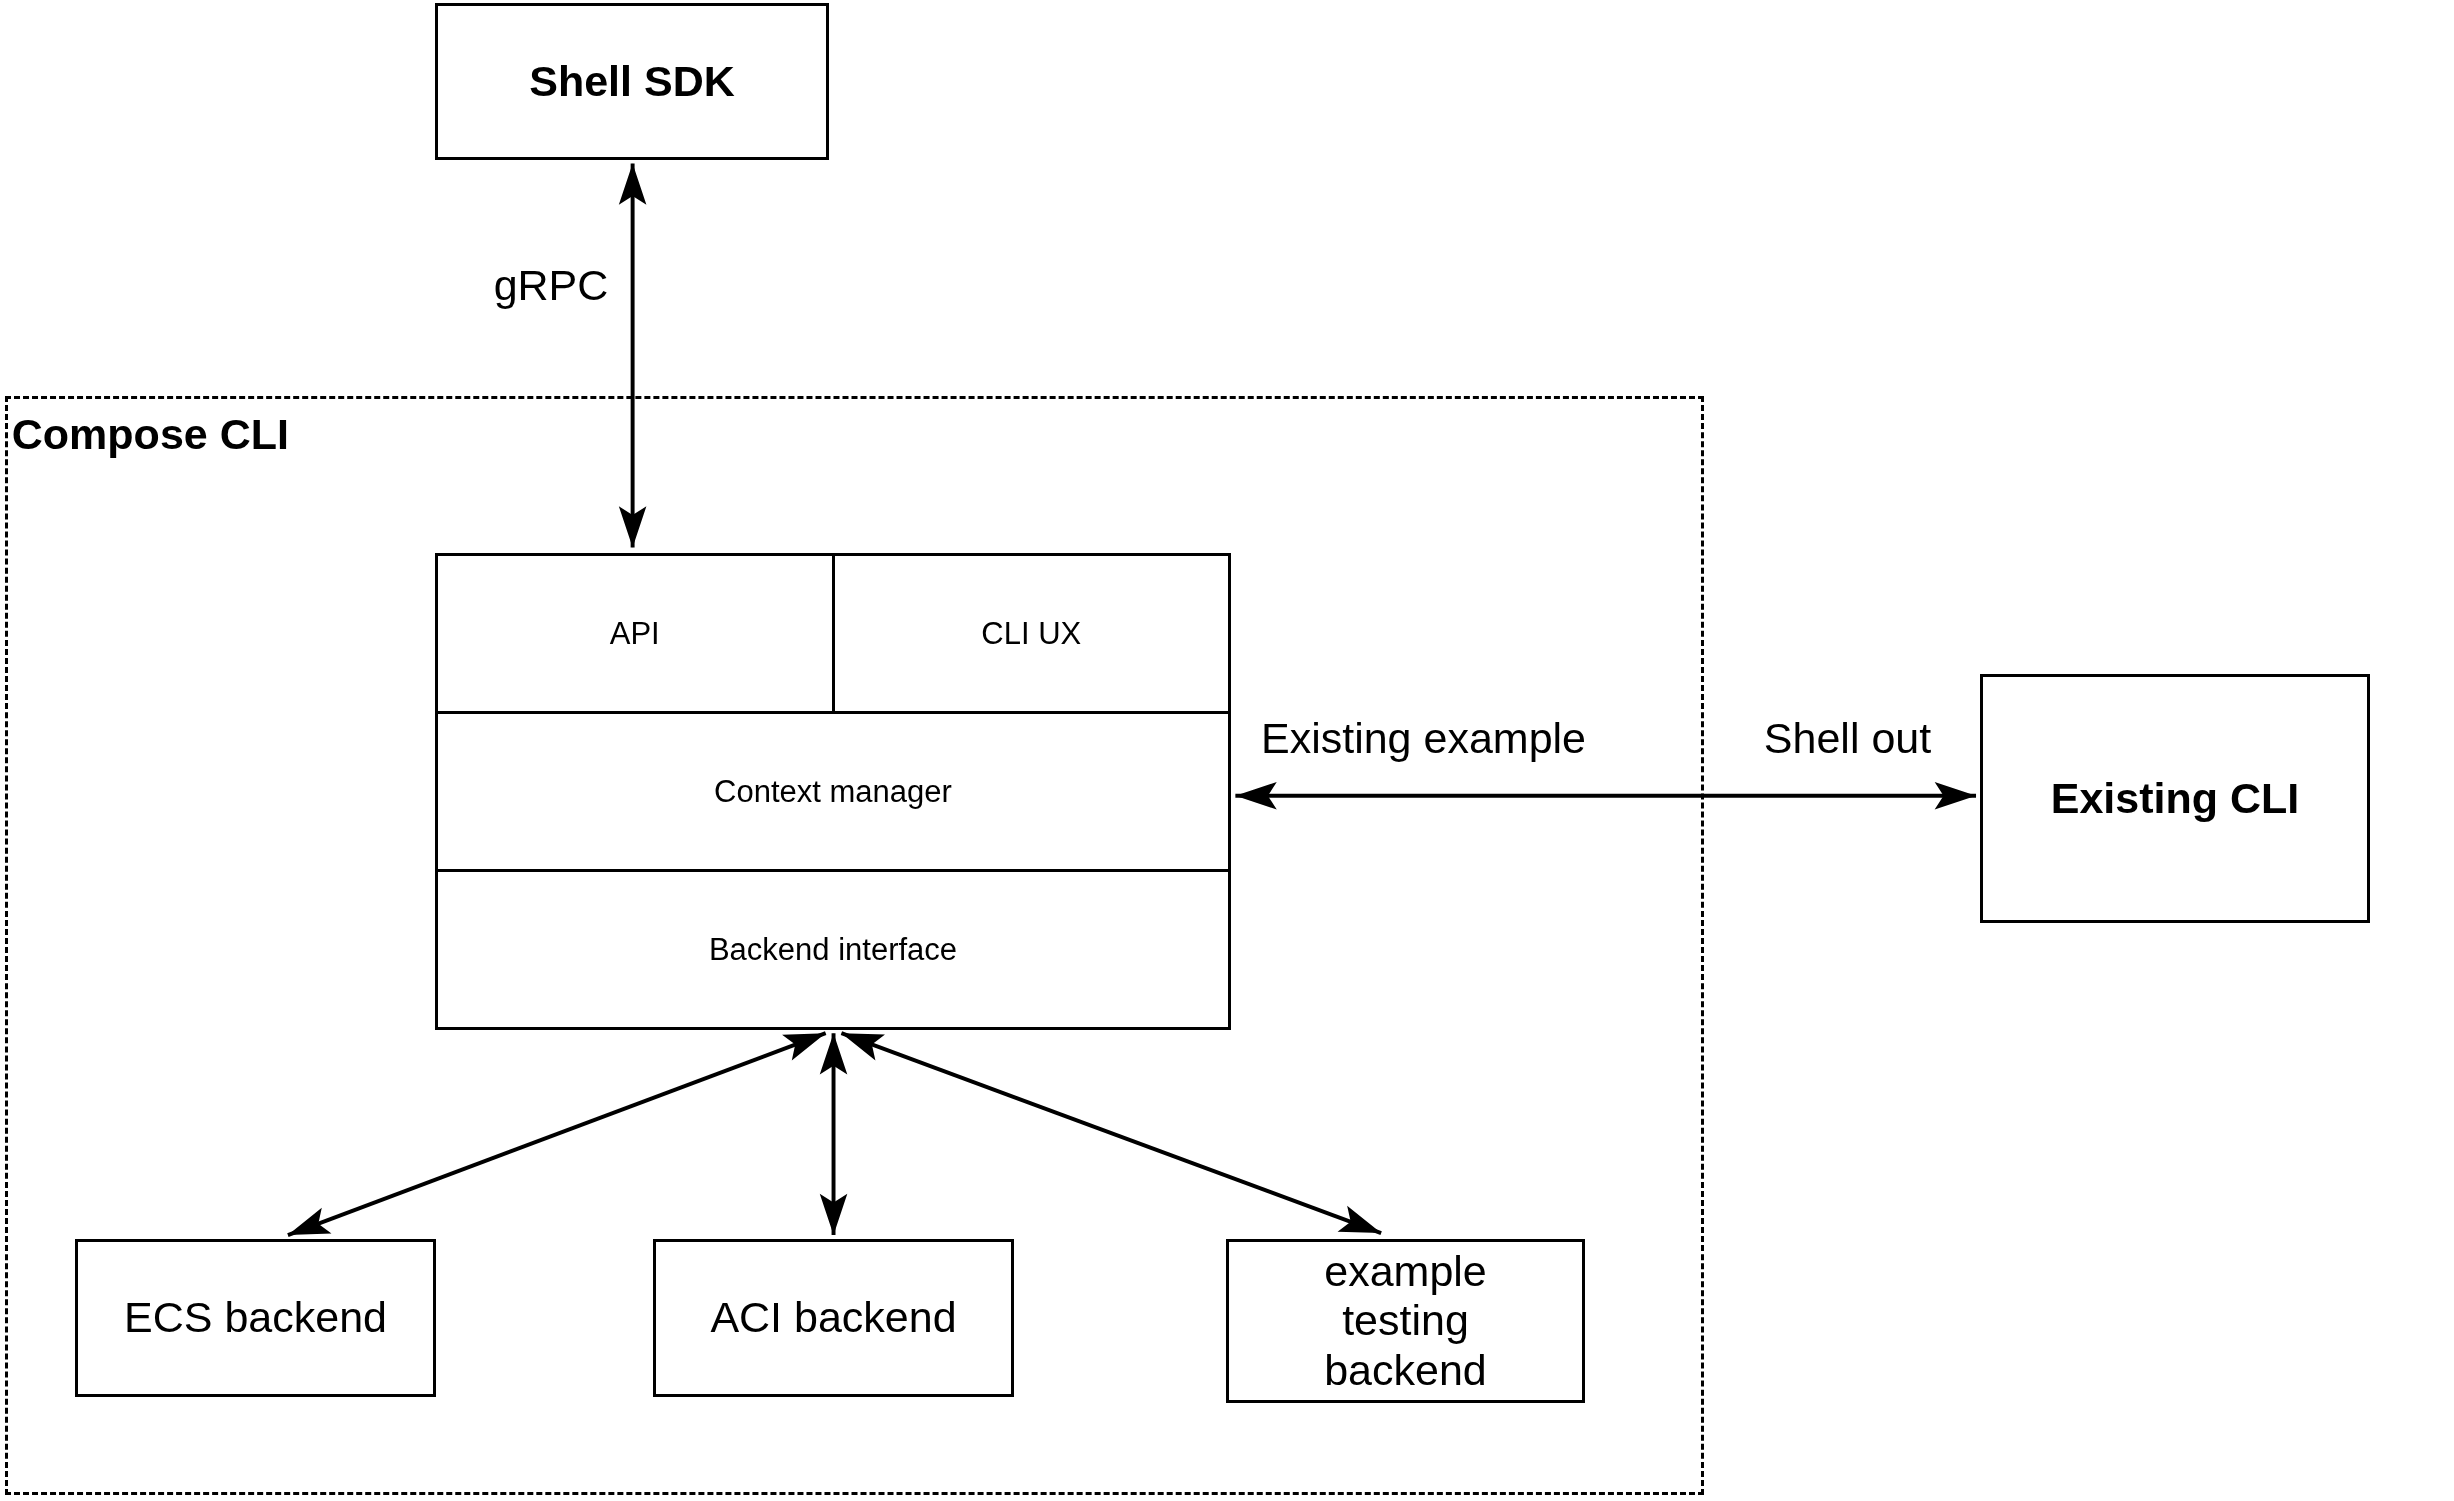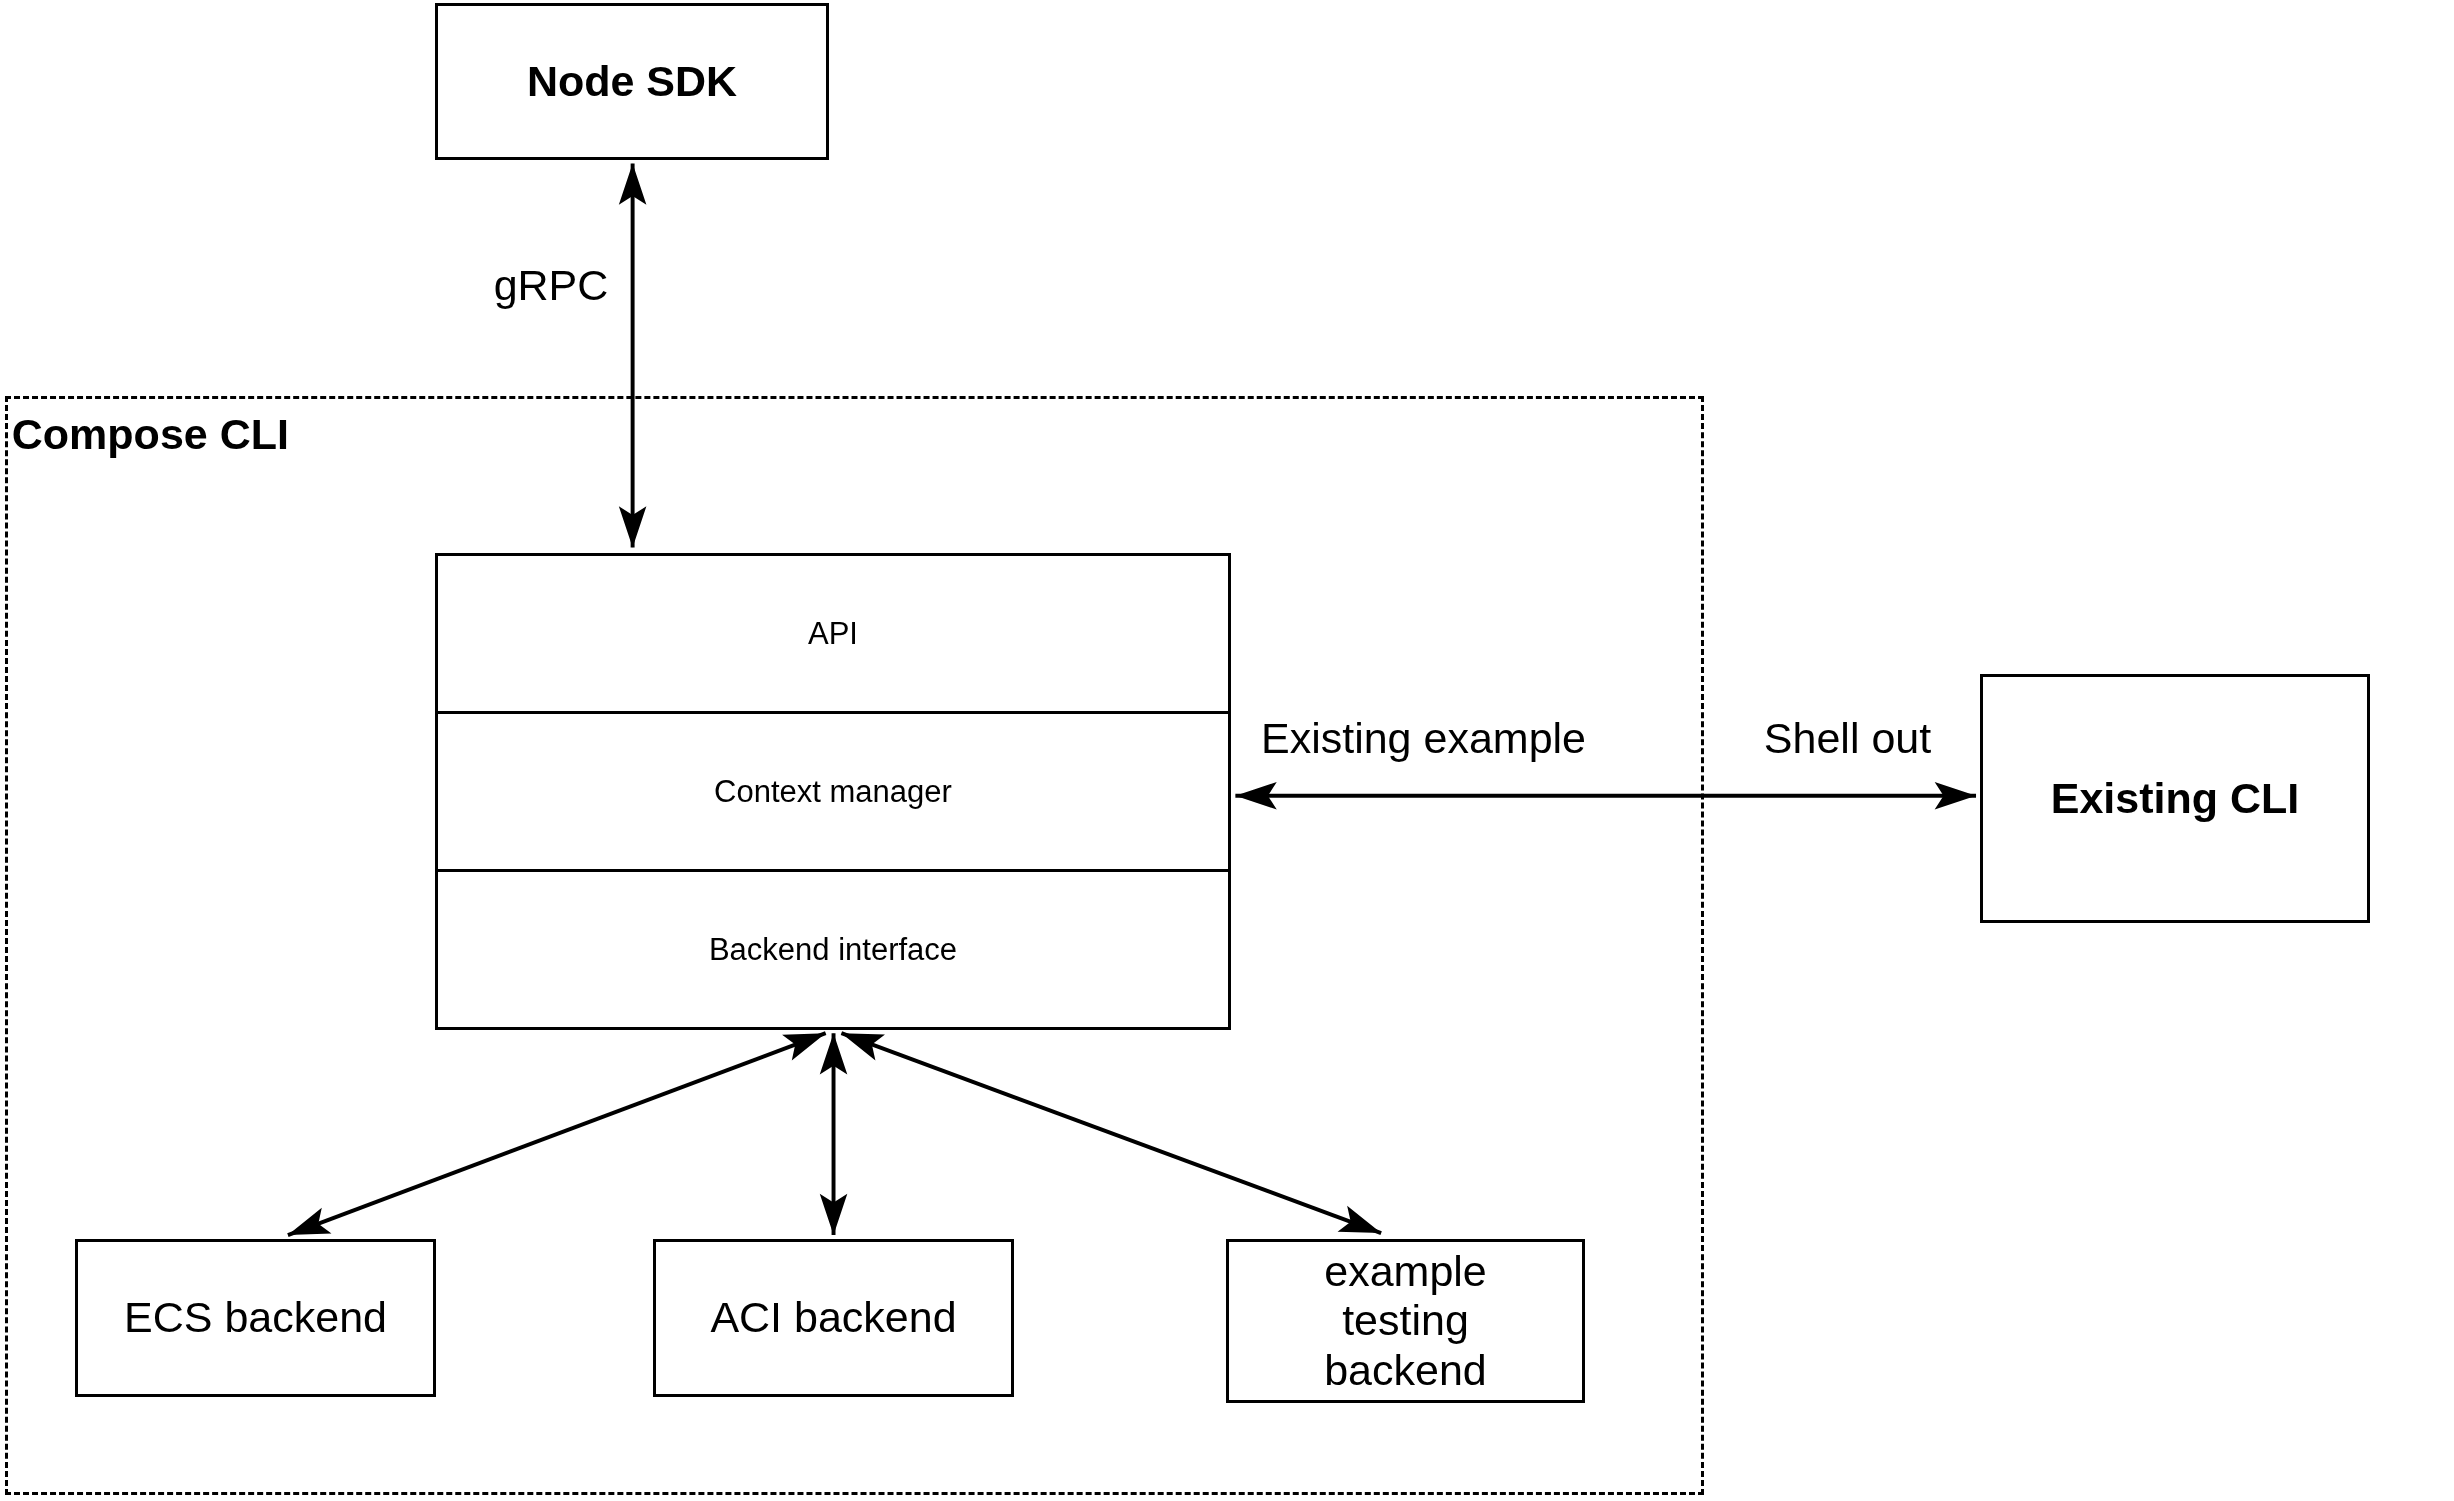--- a/index.html
+++ b/index.html
@@ -118,27 +118,30 @@
     <line x1="1254" y1="808" x2="2006" y2="808" stroke="#000000" stroke-width="4" marker-start="url(#arrow)" marker-end="url(#arrow)"></line>
     <line x1="838" y1="1049" x2="292" y2="1254" stroke="#000000" stroke-width="4" marker-start="url(#arrow)" marker-end="url(#arrow)"></line>
     <line x1="846" y1="1049" x2="846" y2="1254" stroke="#000000" stroke-width="4" marker-start="url(#arrow)" marker-end="url(#arrow)"></line>
     <line x1="854" y1="1049" x2="1402" y2="1252" stroke="#000000" stroke-width="4" marker-start="url(#arrow)" marker-end="url(#arrow)"></line>
   </svg>
 
   <div class="group-dashed"></div>
   <div class="group-label">Compose CLI</div>
 
   <div class="node bold node-sdk">
-    <span>Node SDK</span>
+    <span>Shell SDK</span>
   </div>
 
   <div class="stack">
     <div class="stack-row stack-row-split">
       <div class="stack-cell">
         <span>API</span>
+      </div>
+      <div class="stack-cell">
+        <span>CLI UX</span>
       </div>
     </div>
     <div class="stack-row">
       <span>Context manager</span>
     </div>
     <div class="stack-row">
       <span>Backend interface</span>
     </div>
   </div>
 

